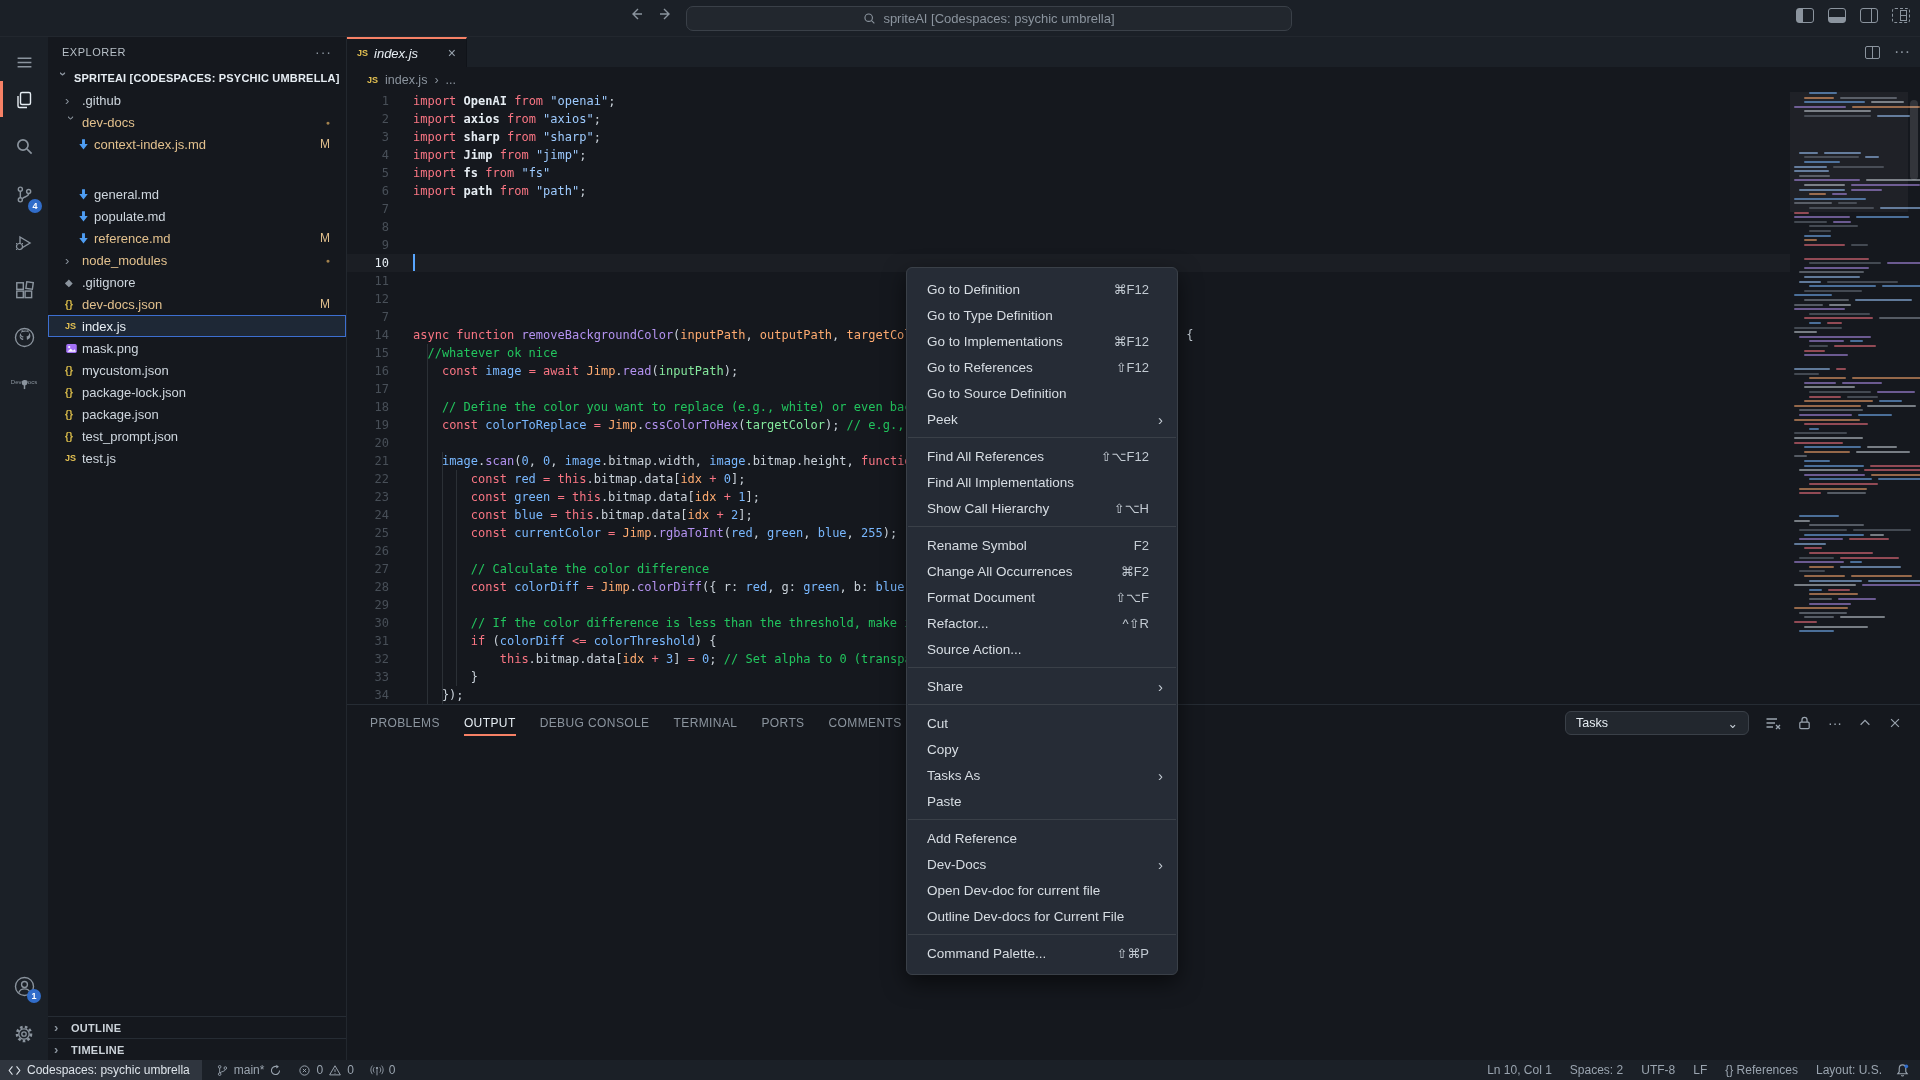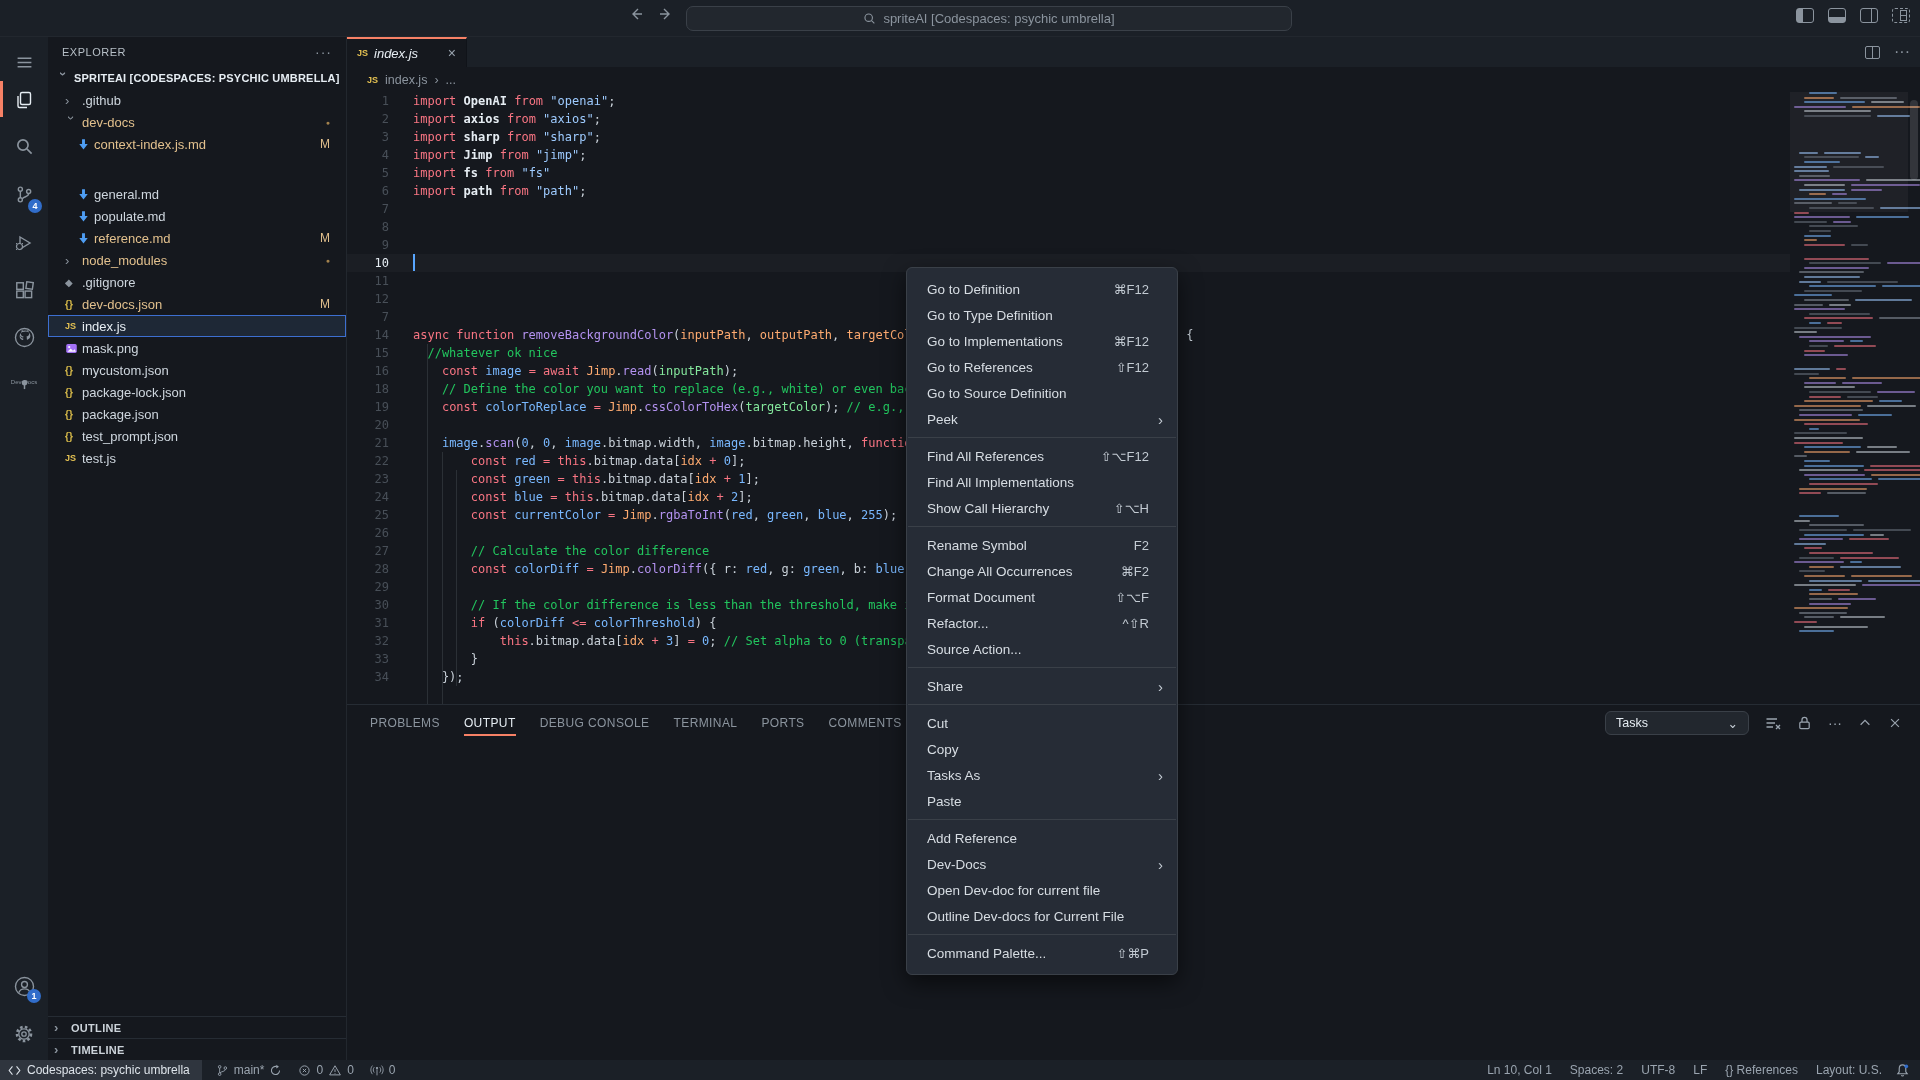--- a/index.html
+++ b/index.html
@@ -91,21 +91,21 @@
 
   
   #panel { position:absolute; left:347px; top:704px; width:1573px; height:356px;
     background:#15181e; border-top:1px solid #262c34; }
   #panel-tabs { position:absolute; left:11px; top:0; height:36px; display:flex; align-items:center; }
   .ptab { padding:0 12px; height:36px; display:flex; align-items:center; color:#8b949e;
     font-size:12px; letter-spacing:.4px; cursor:pointer; position:relative; }
   .ptab.active { color:#e6edf3; }
   .ptab.active::after { content:""; position:absolute; left:12px; right:12px; bottom:5px; height:2px; background:#f78166; }
   .panel-right { position:absolute; right:18px; top:0; height:36px; display:flex; align-items:center; gap:16px; color:#9aa4af; }
-  #tasks-dd { width:144px; height:24px; background:#22272e; border:1px solid #3a4048; border-radius:6px;
+  #tasks-dd { width:184px; height:24px; background:#22272e; border:1px solid #3a4048; border-radius:6px;
     display:flex; align-items:center; padding:0 10px; font-size:12.5px; color:#e6edf3; cursor:pointer; }
   #tasks-dd .chev { margin-left:auto; color:#c9d1d9; }
 
   
   #statusbar { position:absolute; left:0; top:1060px; width:1920px; height:20px; background:#1b2027;
     display:flex; align-items:center; color:#9aa4af; font-size:12px; }
   .st-seg { display:flex; align-items:center; gap:5px; padding:0 8px; height:100%; cursor:pointer; }
   #st-remote { background:#2f353e; color:#dde3e9; padding:0 12px 0 8px; gap:6px; }
   .st-right { margin-left:auto; display:flex; align-items:center; height:100%; padding-right:6px; }
   .st-right .st-seg { padding:0 9px; }
@@ -414,20 +414,24 @@
             <span class="ln">14</span>
             <span class="ct"><span class="tk-k">async</span><span class="tk-d"> </span><span class="tk-k">function</span><span class="tk-d"> </span><span class="tk-f">removeBackgroundColor</span><span class="tk-d">(</span><span class="tk-p">inputPath</span><span class="tk-d">, </span><span class="tk-p">outputPath</span><span class="tk-d">, </span><span class="tk-p">targetColor</span><span class="tk-d">, </span><span class="tk-p">colorThreshold</span><span class="tk-d"> </span><span class="tk-k">=</span><span class="tk-d"> </span><span class="tk-v">0</span><span class="tk-d">, </span><span class="tk-p">options</span><span class="tk-d"> </span><span class="tk-k">=</span><span class="tk-d"> </span><span class="tk-d">{}</span><span class="tk-d">) {</span></span>
           </div>
           <div class="cl">
             <span class="ln">15</span>
             <span class="ct"><span class="tk-c">  //whatever ok nice</span></span>
           </div>
           <div class="cl">
             <span class="ln">16</span>
             <span class="ct"><span class="tk-d">    </span><span class="tk-k">const</span><span class="tk-d"> </span><span class="tk-v">image</span><span class="tk-d"> </span><span class="tk-k">=</span><span class="tk-d"> </span><span class="tk-k">await</span><span class="tk-d"> </span><span class="tk-p">Jimp</span><span class="tk-d">.</span><span class="tk-f">read</span><span class="tk-d">(</span><span class="tk-g">inputPath</span><span class="tk-d">)</span><span class="tk-d">;</span></span>
+          </div>
+          <div class="cl">
+            <span class="ln">17</span>
+            <span class="ct"></span>
           </div>
           <div class="cl">
             <span class="ln">18</span>
             <span class="ct"><span class="tk-c">    // Define the color you want to replace (e.g., white) or even background</span></span>
           </div>
           <div class="cl">
             <span class="ln">19</span>
             <span class="ct"><span class="tk-d">    </span><span class="tk-k">const</span><span class="tk-d"> </span><span class="tk-v">colorToReplace</span><span class="tk-d"> </span><span class="tk-k">=</span><span class="tk-d"> </span><span class="tk-p">Jimp</span><span class="tk-d">.</span><span class="tk-f">cssColorToHex</span><span class="tk-d">(</span><span class="tk-g">targetColor</span><span class="tk-d">)</span><span class="tk-d">; </span><span class="tk-c">// e.g., '#FFFFFF'</span></span>
           </div>
           <div class="cl">

